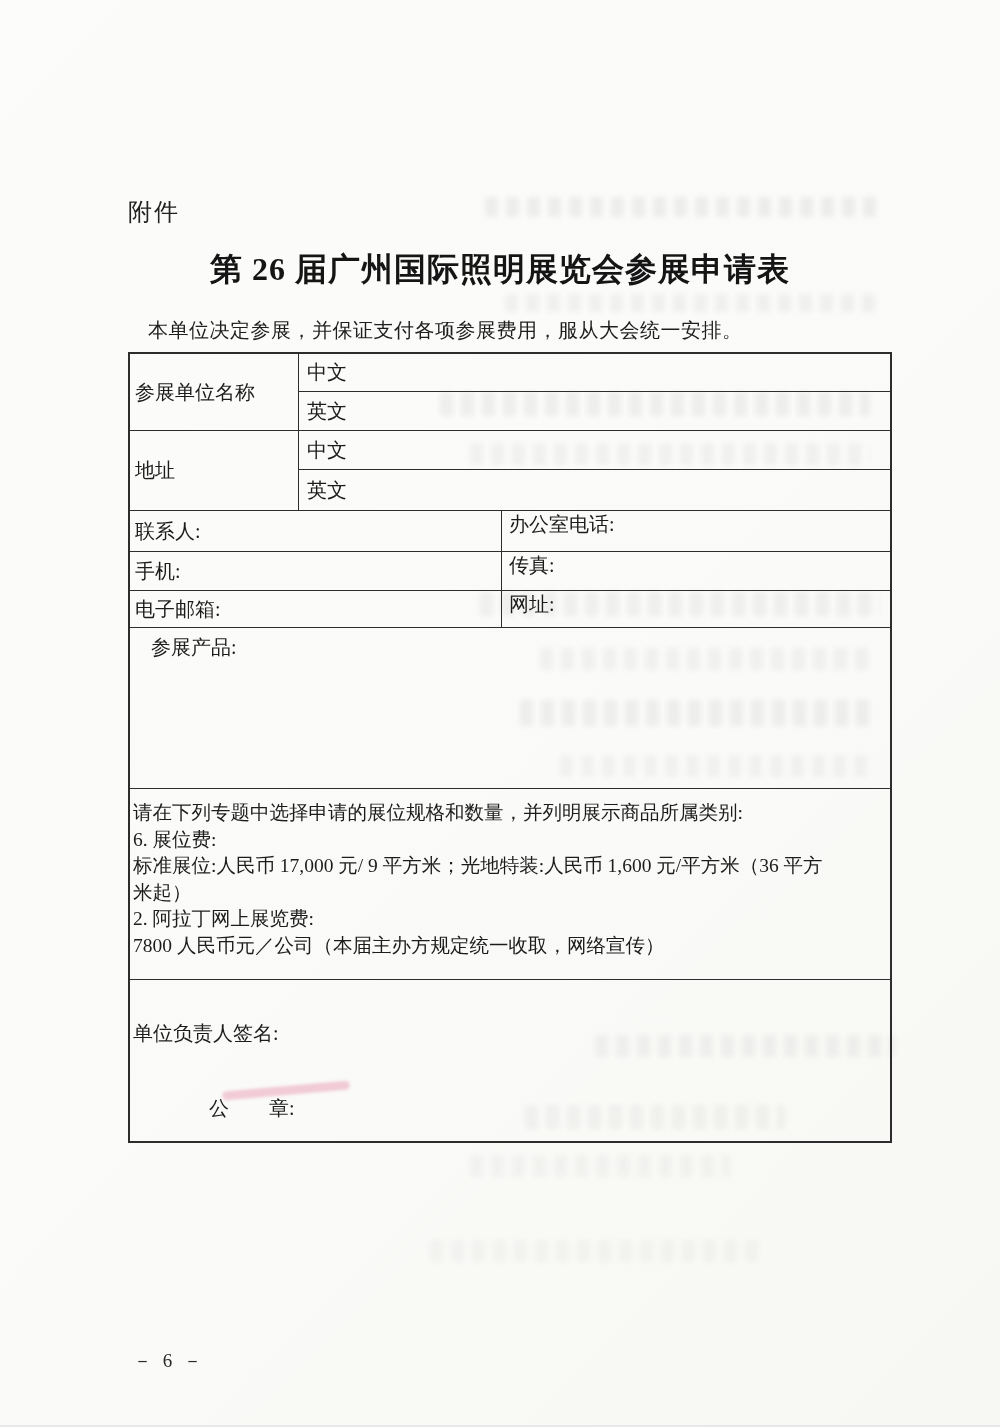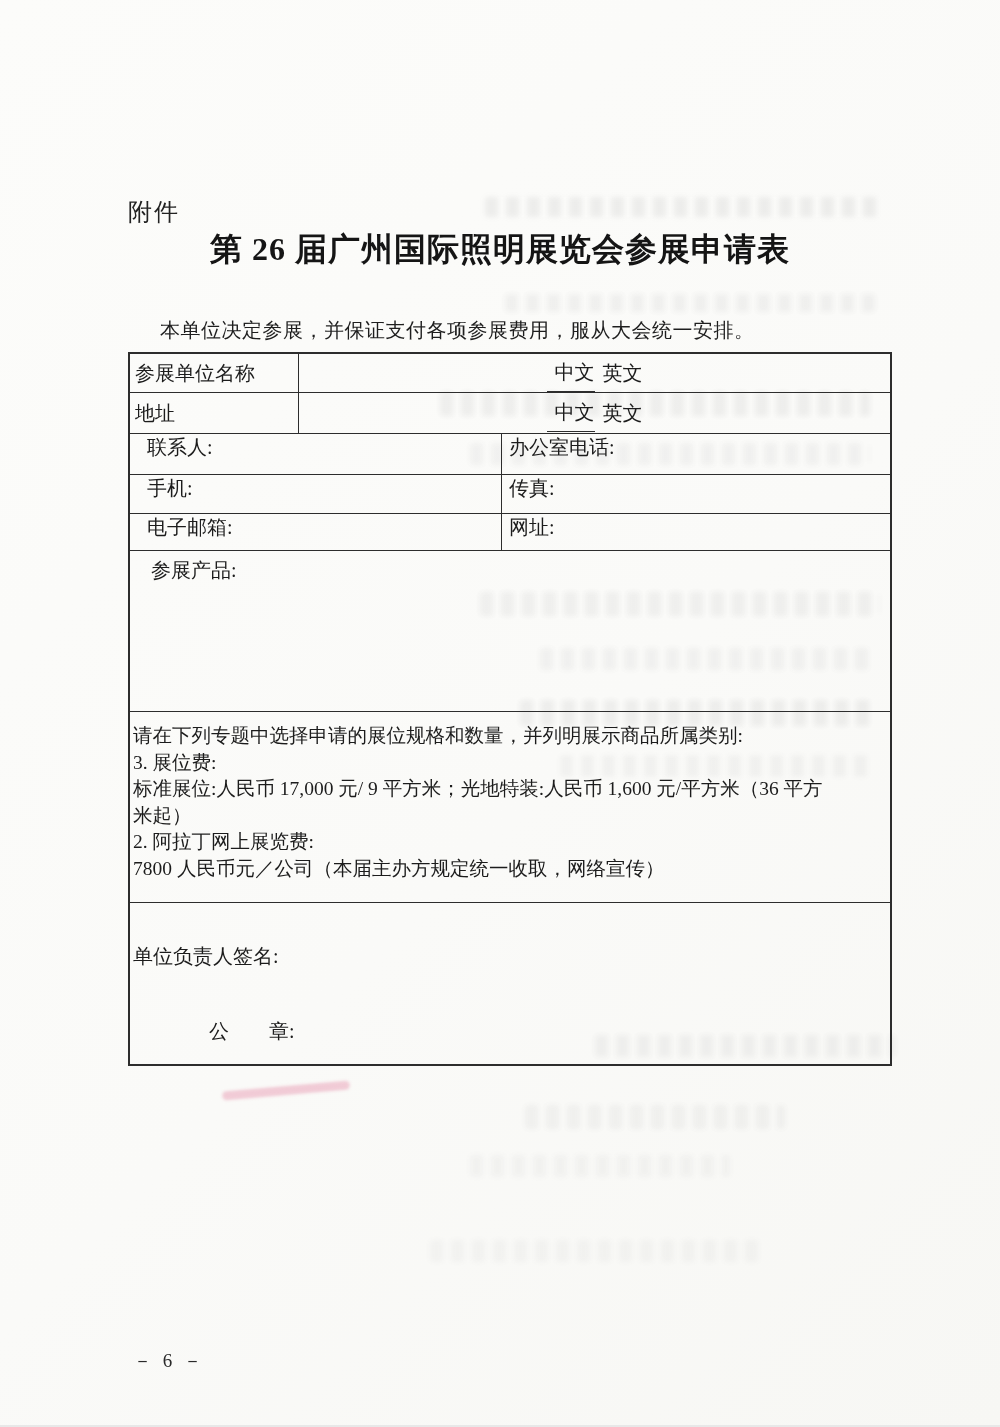--- a/index.html
+++ b/index.html
@@ -12,59 +12,59 @@
     font-family:"Liberation Serif","DejaVu Serif",serif;
     color:#1c1c1c;
   }
   
   .attachment{
     position:absolute;left:128px;top:196px;
     font-family:"Liberation Sans","DejaVu Sans",sans-serif;
     font-size:24px;letter-spacing:2px;color:#222;
   }
   .title{
-    position:absolute;left:0;top:228px;width:100%;
+    position:absolute;left:0;top:248px;width:100%;
     margin:0;text-align:center;
     font-size:32px;font-weight:700;letter-spacing:1px;color:#151515;
   }
   .intro{
-    position:absolute;left:160px;top:317px;
+    position:absolute;left:148px;top:317px;
     font-size:20px;letter-spacing:.5px;color:#1e1e1e;
   }
   
   .form-table{
     position:absolute;left:128px;top:352px;width:764px;
     border:2px solid #2d2d2d;
     box-sizing:border-box;
     background:transparent;
   }
   .sec{display:flex;box-sizing:border-box;border-bottom:1.5px solid #2d2d2d;}
   .sec:last-child{border-bottom:none;}
   .col1{
     width:169px;flex:0 0 169px;
     border-right:1.5px solid #2d2d2d;box-sizing:border-box;
     display:flex;align-items:center;
     padding-left:5px;font-size:20px;
   }
-  .col2{flex:1;display:flex;flex-direction:row;justify-content:center;}
+  .col2{flex:1;display:flex;flex-direction:column;}
   .subrow{
     box-sizing:border-box;display:flex;align-items:center;
     padding-left:8px;font-size:20px;
   }
   .subrow.first{border-bottom:1.5px solid #2d2d2d;}
   .sec-name .subrow{height:38px;}
   .sec-addr .subrow.first{height:39px;}
   .sec-addr .subrow.last{height:40px;}
   .contact{height:41px;}
   .contact.h39{height:39px;}
   .contact.h37{height:37px;}
   .cell-left{
     width:372px;flex:0 0 372px;box-sizing:border-box;
     border-right:1.5px solid #2d2d2d;
-    display:flex;align-items:flex-start;padding-left:17px;font-size:20px;
+    display:flex;align-items:center;padding-left:5px;font-size:20px;
   }
   .cell-right{flex:1;display:flex;align-items:flex-start;padding-left:7px;font-size:20px;}
   .fill-space{flex:1;}
   .products{height:161px;display:block;padding:6px 0 0 21px;font-size:20px;}
   .fees{height:191px;display:block;padding:11px 0 0 3px;font-size:19.5px;}
   .fee-line{line-height:26.5px;white-space:nowrap;}
   .signature{height:161px;display:block;font-size:20px;position:relative;padding-left:28px;}
   .sig-label{position:absolute;left:3px;top:40px;}
   .seal-label{position:absolute;left:79px;top:115px;}
   
@@ -187,21 +187,21 @@
       </div>
     </div>
 
     <div class="sec products">
       <span>参展产品:</span>
       <span></span>
     </div>
 
     <div class="sec fees">
       <div class="fee-line">请在下列专题中选择申请的展位规格和数量，并列明展示商品所属类别:</div>
-      <div class="fee-line">3. 展位费:</div>
+      <div class="fee-line">6. 展位费:</div>
       <div class="fee-line">标准展位:人民币 17,000 元/ 9 平方米；光地特装:人民币 1,600 元/平方米（36 平方</div>
       <div class="fee-line">米起）</div>
       <div class="fee-line">2. 阿拉丁网上展览费:</div>
       <div class="fee-line">7800 人民币元／公司（本届主办方规定统一收取，网络宣传）</div>
     </div>
 
     <div class="sec signature">
       <div class="sig-label">单位负责人签名:</div>
       <div class="seal-label">公　　章:</div>
     </div>

